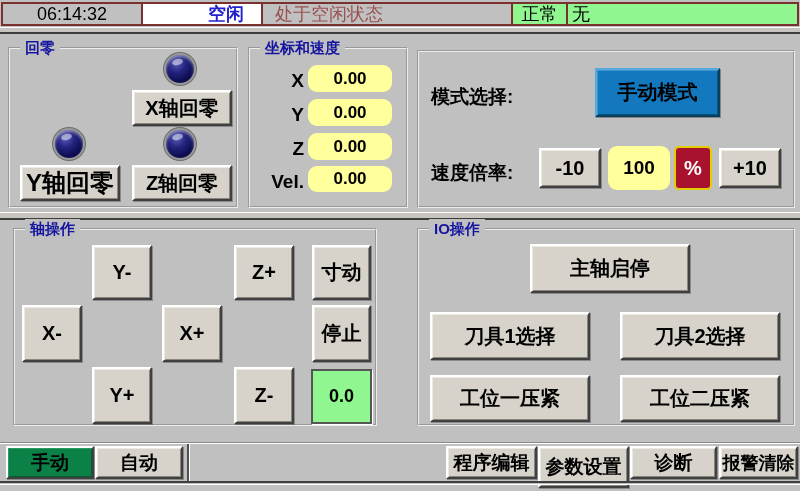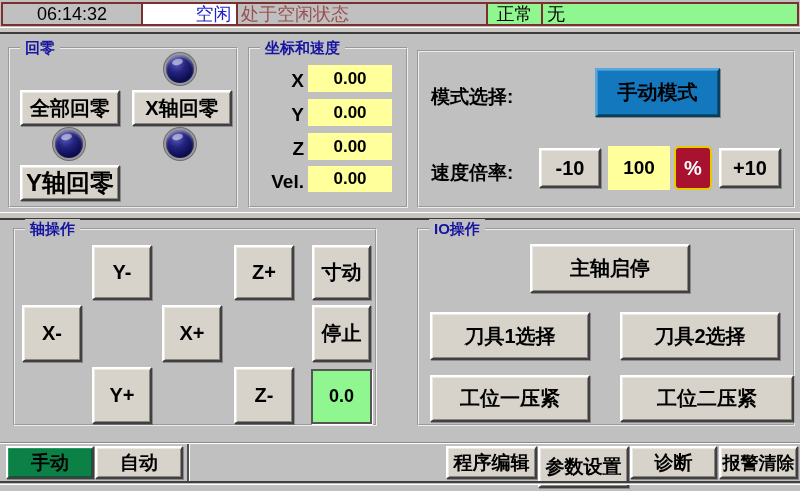--- a/index.html
+++ b/index.html
@@ -14,22 +14,22 @@
   .topbar {
     left:1px; top:2px; width:798px; height:24px;
     display:flex; border:2px solid #7B3030; background:#C0C0C0;
   }
   .topbar .cell {
     height:100%; display:flex; align-items:center;
     font-size:18px; overflow:hidden; white-space:nowrap;
   }
   .cell + .cell { border-left:2px solid #7B3030; }
   .cell-time   { width:138px; justify-content:center; color:#000; font-size:17px; }
-  .cell-idle   { width:95px; justify-content:center; background:#FFFFFF; color:#2222CC; font-weight:normal;padding-left:48px; }
-  .cell-msg    { width:250px; padding-left:3px; color:#9B5050; }
+  .cell-idle   { width:120px; justify-content:center; background:#FFFFFF; color:#2222CC; font-weight:bold;padding-left:48px; }
+  .cell-msg    { width:250px; padding-left:12px; color:#9B5050; }
   .cell-normal { width:55px;  justify-content:center; background:#90F690; color:#000; }
   .cell-none   { flex:1; padding-left:4px; background:#90F690; color:#000; }
 
   .hstrip {
     left:0; width:800px; background:#C8C5C0;
     border-top:1px solid #FFFFFF; border-bottom:2px solid #3C3C3C;
   }
 
   
   .gbox {
@@ -58,21 +58,21 @@
     font-size:20px;
   }
   .btn-green {
     background:#0B8148;
     box-shadow: inset 1px 1px 0 #2B9A62, inset -1px -1px 0 #075A32, 1px 1px 0 rgba(0,0,0,.28);
   }
 
   
   .yfield {
     position:absolute; background:#FFFF9C; color:#000; font-weight:bold;
-    display:flex; align-items:center; justify-content:center; font-size:17px;
+    display:flex; align-items:center; justify-content:center; font-size:17px;border-radius:9px;
   }
   .gfield {
     position:absolute; background:#90F690; color:#000; font-weight:bold;
     border:2px solid #555; box-shadow:1px 1px 0 #fff;
     display:flex; align-items:center; justify-content:center; font-size:18px;
   }
   .pct-badge {
     position:absolute; background:#A8122E; color:#FFFFFF; font-weight:bold;
     border:2px solid #E2CE00; border-radius:5px; font-size:20px;
     display:flex; align-items:center; justify-content:center;
@@ -105,23 +105,23 @@
   <div class="cell cell-normal">正常</div>
   <div class="cell cell-none">无</div>
 </div>
 <div class="abs hstrip" style="top:27px;height:7px;"></div>
 
 <div class="gbox" style="left:8px;top:47px;width:230px;height:161px;">
   <span class="legend">回零</span>
   <div class="led" style="left:156px;top:6px;"></div>
   <div class="led" style="left:45px;top:81px;"></div>
   <div class="led" style="left:156px;top:81px;"></div>
-  <button class="btn" style="left:10px;top:41px;width:100px;height:36px;font-size:20px;">全部回零</button>
   <button class="btn" style="left:122px;top:41px;width:100px;height:36px;font-size:20px;">X轴回零</button>
   <button class="btn" style="left:10px;top:116px;width:100px;height:36px;font-size:24px;">Y轴回零</button>
+  <button class="btn" style="left:122px;top:116px;width:100px;height:36px;font-size:20px;">Z轴回零</button>
 </div>
 
 <div class="gbox" style="left:248px;top:47px;width:160px;height:161px;">
   <span class="legend">坐标和速度</span>
 
   <div class="label-bold" style="left:4px;top:18px;width:50px;height:27px;line-height:27px;text-align:right;font-size:19px;">X</div>
   <div class="yfield" style="left:58px;top:16px;width:84px;height:27px;">0.00</div>
 
   <div class="label-bold" style="left:4px;top:52px;width:50px;height:27px;line-height:27px;text-align:right;font-size:19px;">Y</div>
   <div class="yfield" style="left:58px;top:50px;width:84px;height:27px;">0.00</div>
@@ -162,21 +162,21 @@
   <div class="gfield" style="left:296px;top:139px;width:61px;height:55px;">0.0</div>
 </div>
 
 <div class="gbox" style="left:417px;top:228px;width:378px;height:198px;">
   <span class="legend">IO操作</span>
 
   <button class="btn" style="left:111px;top:14px;width:160px;height:49px;font-size:20px;">主轴启停</button>
   <button class="btn" style="left:11px;top:82px;width:160px;height:48px;font-size:20px;">刀具1选择</button>
   <button class="btn" style="left:201px;top:82px;width:160px;height:48px;font-size:20px;">刀具2选择</button>
   <button class="btn" style="left:11px;top:145px;width:160px;height:47px;font-size:20px;">工位一压紧</button>
-  <button class="btn" style="left:201px;top:145px;width:174px;height:47px;font-size:20px;">工位二压紧</button>
+  <button class="btn" style="left:201px;top:145px;width:160px;height:47px;font-size:20px;">工位二压紧</button>
 </div>
 
 <div class="abs" style="left:0;top:442px;width:800px;height:2px;background:#FFFFFF;border-top:1px solid #8A8A8A;"></div>
 
 <button class="btn btn-green" style="left:6px;top:446px;width:88px;height:33px;font-size:19px;">手动</button>
 <button class="btn" style="left:95px;top:446px;width:88px;height:33px;font-size:19px;">自动</button>
 <div class="vline" style="left:187px;top:444px;width:2px;height:38px;"></div>
 
 <button class="btn" style="left:446px;top:446px;width:91px;height:33px;font-size:19px;">程序编辑</button>
 <button class="btn" style="left:538px;top:446px;width:91px;height:42px;font-size:19px;">参数设置</button>

